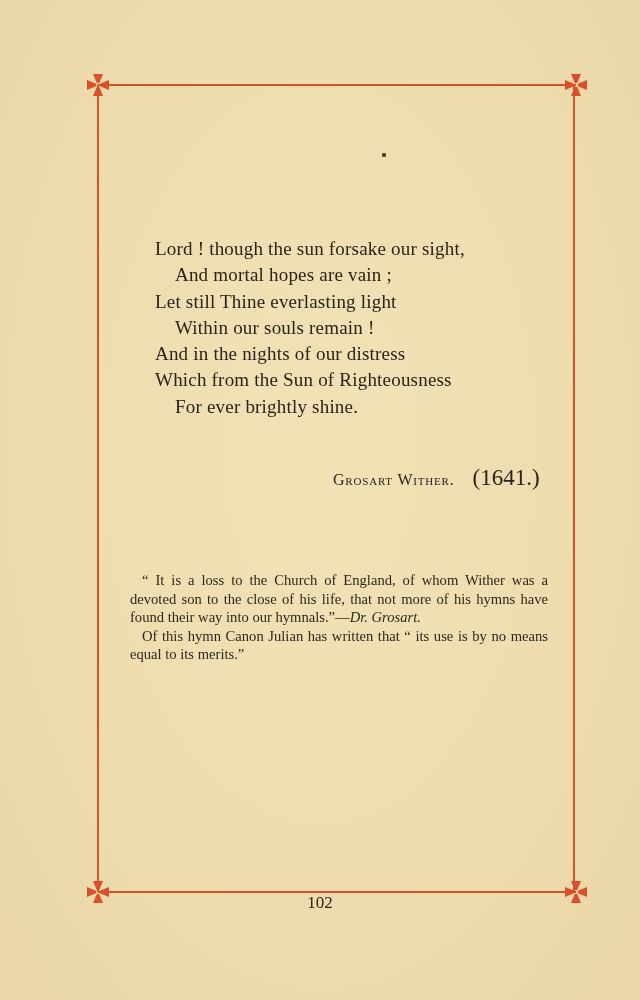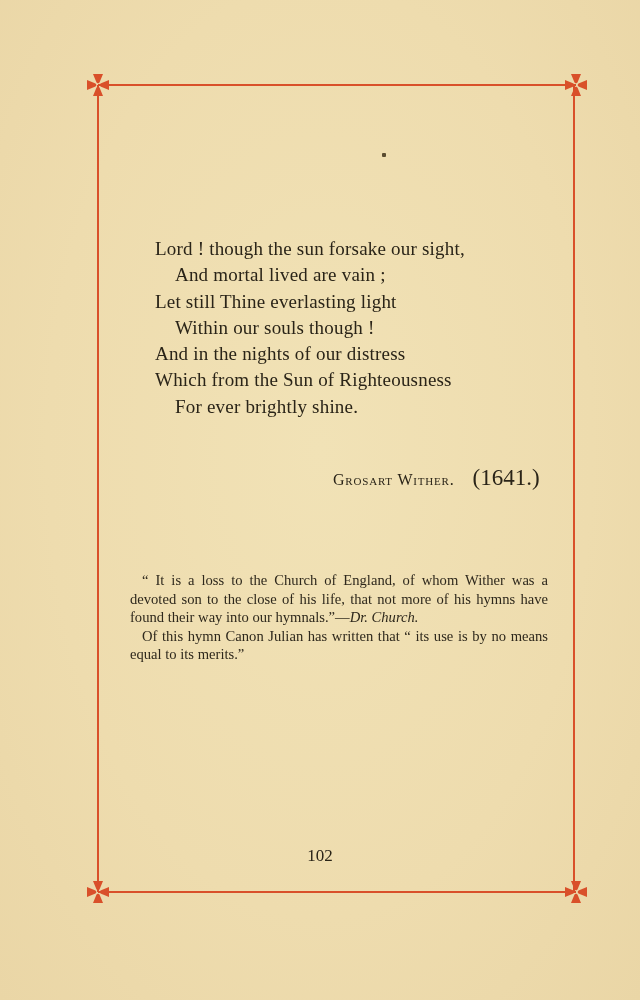--- a/index.html
+++ b/index.html
@@ -93,21 +93,21 @@
     }
     .notes p {
       margin: 0;
       text-indent: 12px;
     }
     .notes em { font-style: italic; }
 
     .page-number {
       position: absolute;
       left: 0;
-      top: 846px;
+      top: 893px;
       width: 640px;
       text-align: center;
       font-size: 17px;
       color: #2a2418;
     }
   </style>
 </head>
 <body>
 
 <div class="page">
@@ -135,31 +135,31 @@
   <div class="cross c-br">
     <svg viewBox="0 0 24 24">
         <path fill="#d9502a" d="M7 1 H17 L13.5 9.5 L12 10.5 L10.5 9.5 Z M23 7 V17 L14.5 13.5 L13.5 12 L14.5 10.5 Z M17 23 H7 L10.5 14.5 L12 13.5 L13.5 14.5 Z M1 17 V7 L9.5 10.5 L10.5 12 L9.5 13.5 Z"></path>
       </svg>
   </div>
 
   <div class="ornament-dot"></div>
 
   <div class="poem">
     <div class="line">Lord ! though the sun forsake our sight,</div>
-    <div class="line indent">And mortal lived are vain ;</div>
+    <div class="line indent">And mortal hopes are vain ;</div>
     <div class="line">Let still Thine everlasting light</div>
-    <div class="line indent">Within our souls though !</div>
+    <div class="line indent">Within our souls remain !</div>
     <div class="line">And in the nights of our distress</div>
     <div class="line">Which from the Sun of Righteousness</div>
     <div class="line indent">For ever brightly shine.</div>
   </div>
 
   <div class="attribution">
     <span class="author">Grosart Wither.</span><span class="year">(1641.)</span>
   </div>
 
   <div class="notes">
-    <p><span>“ It is a loss to the Church of England, of whom Wither was a devoted son to the close of his life, that not more of his hymns have found their way into our hymnals.”—</span><em>Dr. Church.</em></p>
+    <p><span>“ It is a loss to the Church of England, of whom Wither was a devoted son to the close of his life, that not more of his hymns have found their way into our hymnals.”—</span><em>Dr. Grosart.</em></p>
     <p><span>Of this hymn Canon Julian has written that “ its use is by no means equal to its merits.”</span></p>
   </div>
 
   <div class="page-number">102</div>
 </div>
 
 </body></html>

